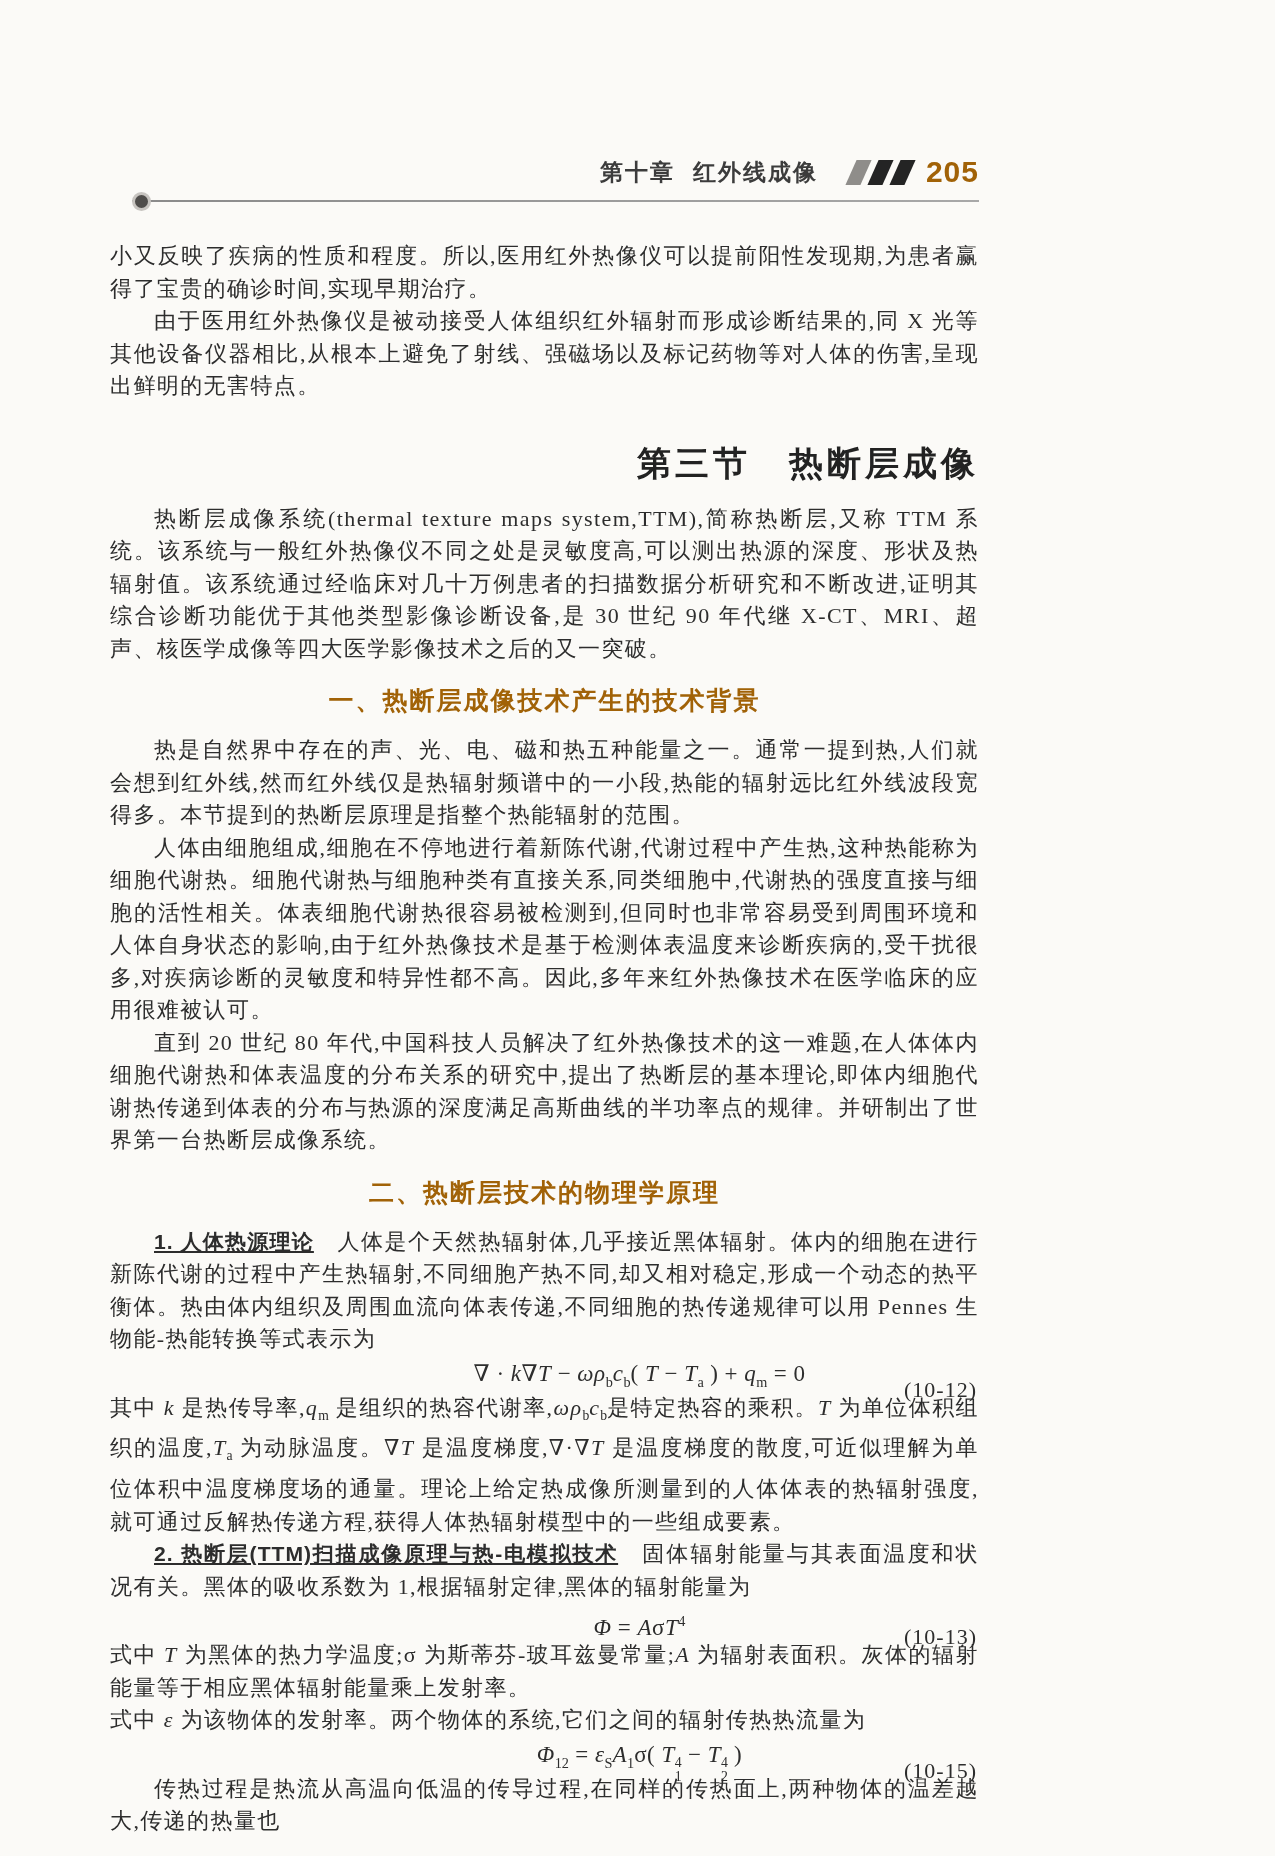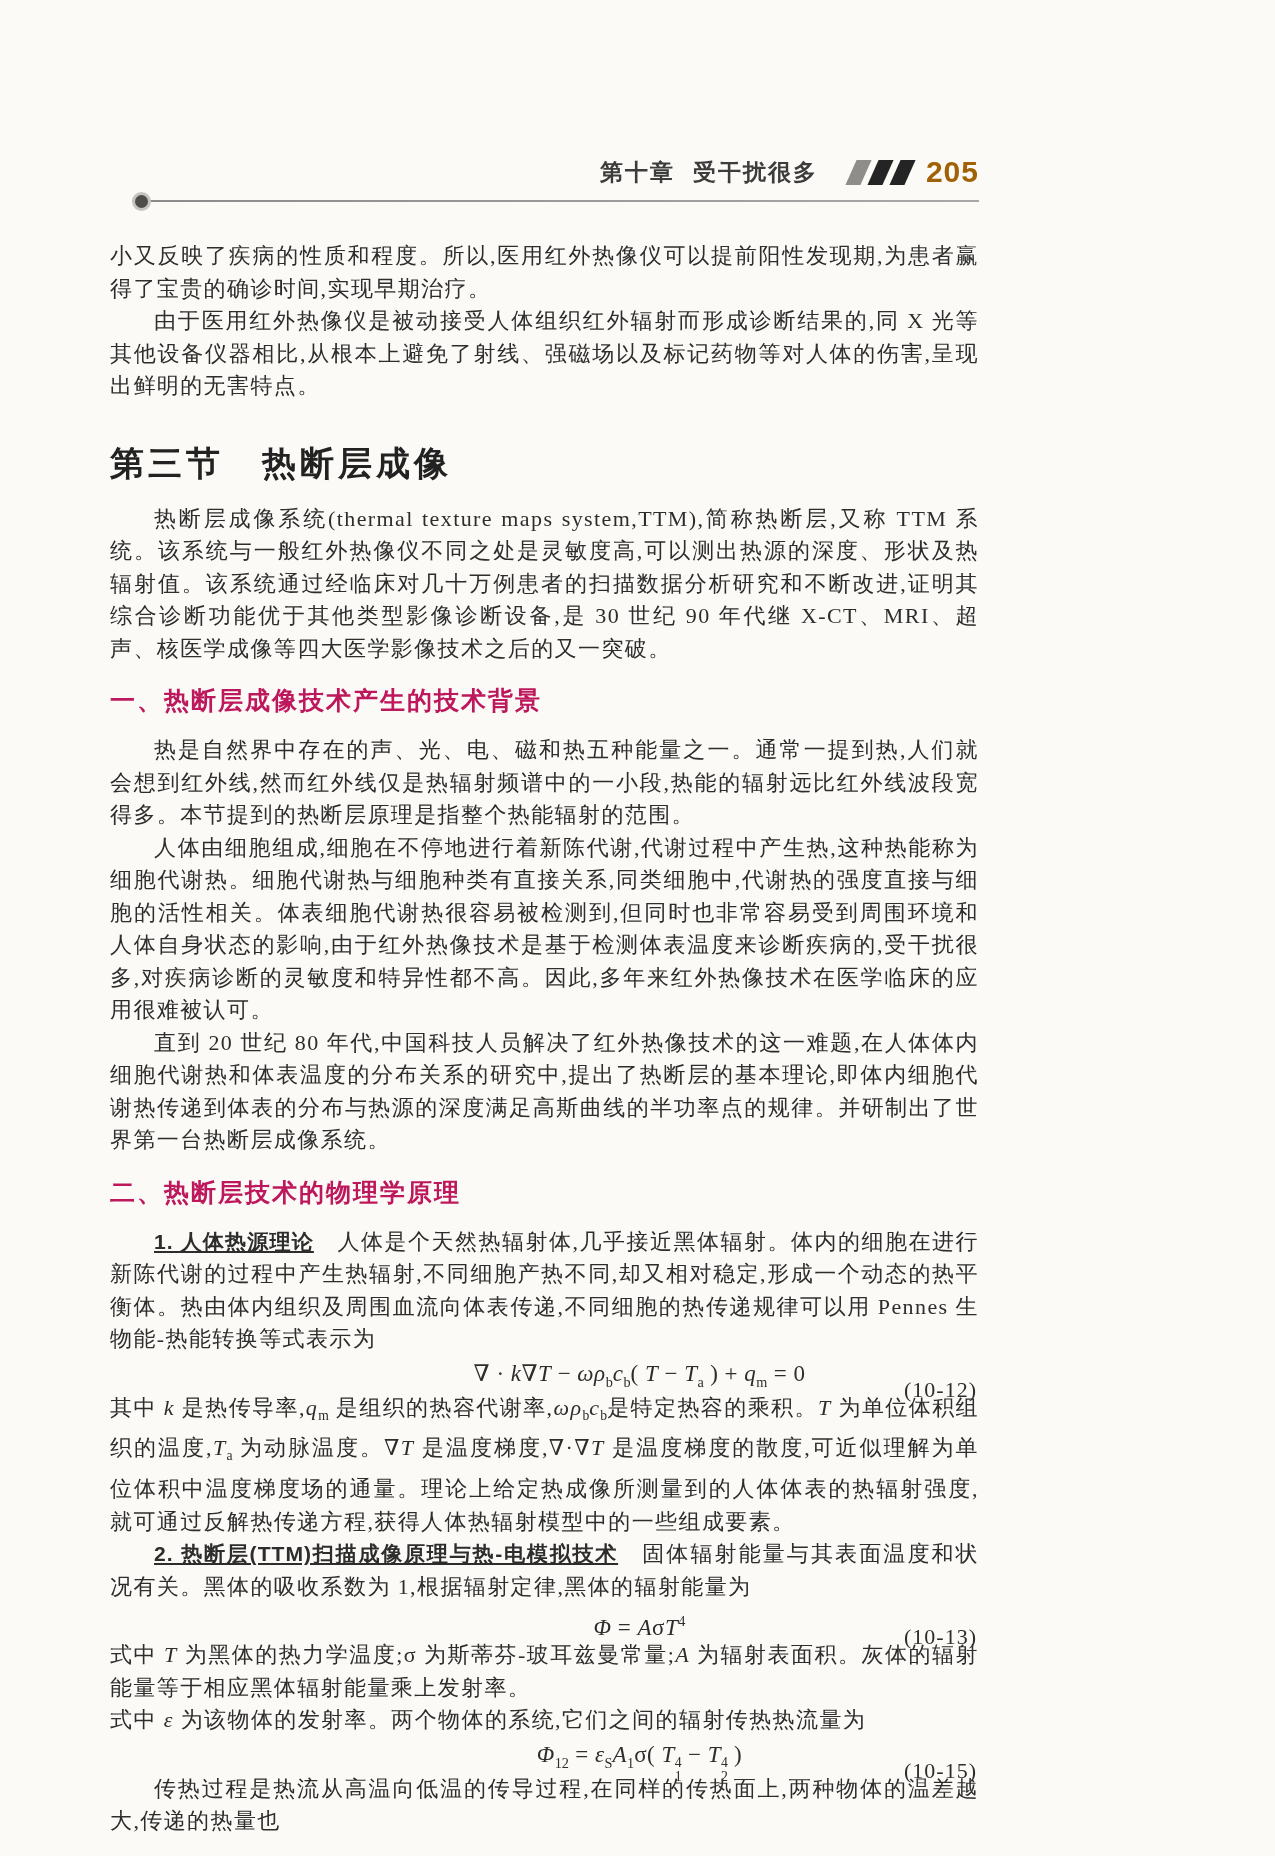--- a/index.html
+++ b/index.html
@@ -50,27 +50,27 @@
   .p i,.eq i{font-family:"Liberation Serif","DejaVu Serif",serif;}
   .lead{
     font-family:"Liberation Sans","DejaVu Sans",sans-serif;
     font-weight:bold;font-size:0.96em;letter-spacing:1px;text-decoration:underline;
   }
   .first-para{margin-top:32px;}
   
   .sec-title{
     font-family:"Liberation Sans","DejaVu Sans",sans-serif;
     font-size:34px;font-weight:bold;color:#222;
-    text-align:left;letter-spacing:4px;
+    text-align:right;letter-spacing:4px;
     line-height:44px;margin:38px 0 18px 0;
   }
   .sub-title{
     font-family:"Liberation Sans","DejaVu Sans",sans-serif;
-    font-size:25px;font-weight:bold;color:#be185d;
-    text-align:left;letter-spacing:2px;
+    font-size:25px;font-weight:bold;color:#a16207;
+    text-align:center;letter-spacing:2px;
     line-height:34px;margin:18px 0 17px 0;
   }
   
   .eq-row{
     position:relative;height:36px;line-height:36px;
     text-align:center;margin:0;
   }
   .eq{
     display:inline-block;font-size:23px;letter-spacing:0.5px;
     transform:translateX(95px);
@@ -86,21 +86,21 @@
   .stack sup,.stack sub{font-size:1em;line-height:1.05;position:static;}
 </style>
 </head>
 <body>
 
 <div class="page">
 
   <div class="header">
     <div class="header-row">
       <span class="h-chapter">第十章</span>
-      <span class="h-title">受干扰很多</span>
+      <span class="h-title">红外线成像</span>
       <span class="marks">
         <i class="m m1"></i>
         <i class="m m2"></i>
         <i class="m m3"></i>
       </span>
       <span class="h-page">205</span>
     </div>
     <div class="rule">
       <span class="bullet"></span>
     </div>

